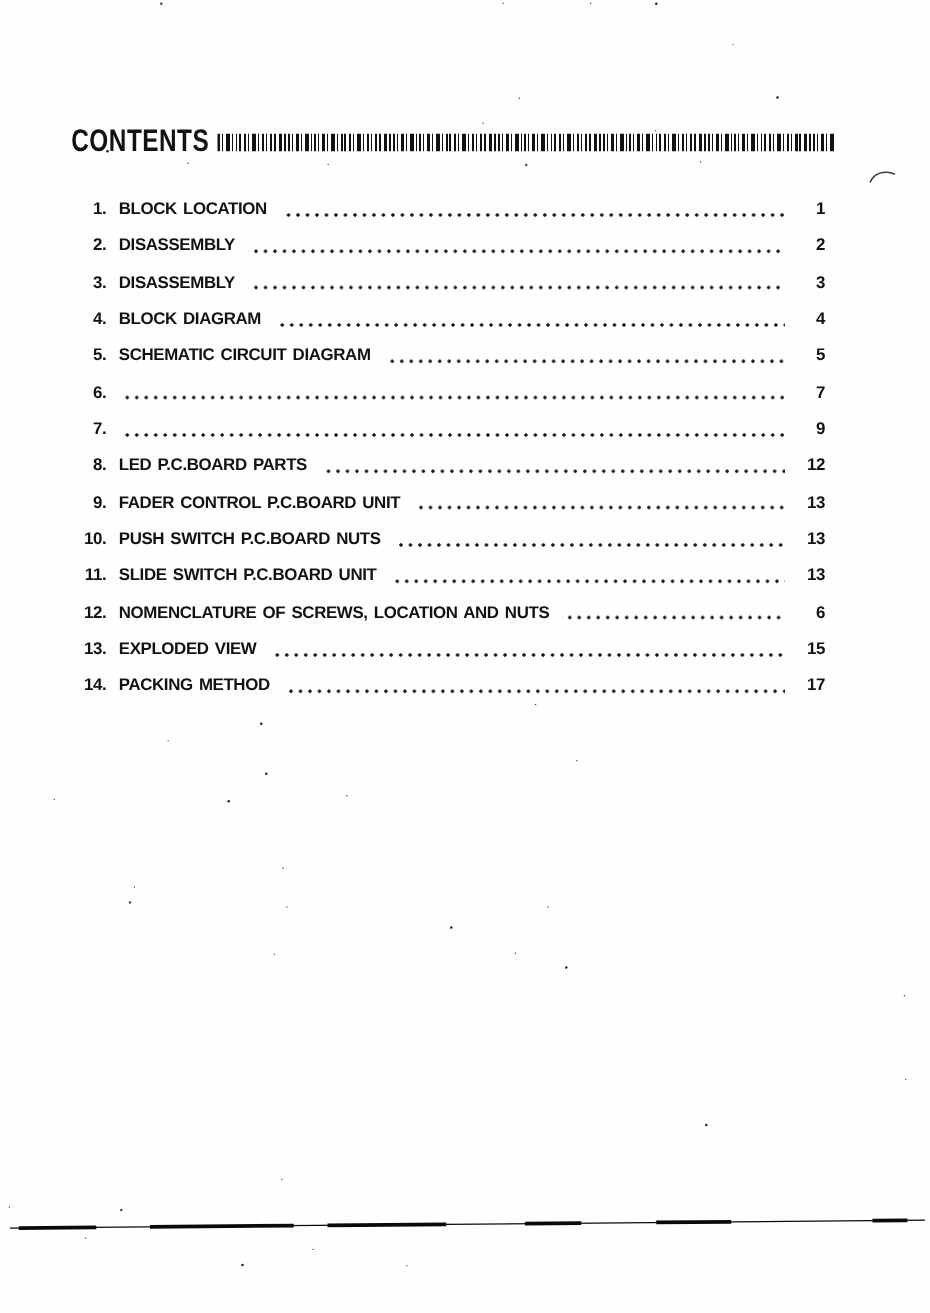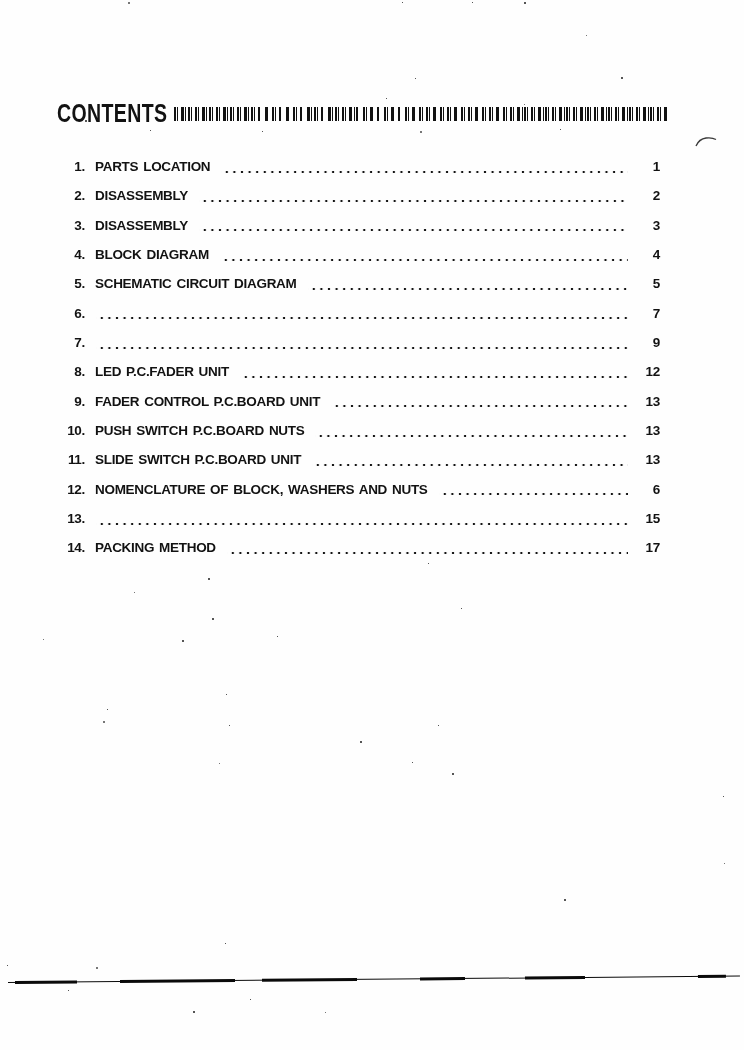--- a/index.html
+++ b/index.html
@@ -133,21 +133,21 @@
 
 <div class="page">
 
   <span class="heading-text">CONTENTS</span>
 
   <div class="barcode"></div>
 
   <div class="toc" id="toc">
     <div class="row">
       <span class="num">1.</span>
-      <span class="title">PARTS LOCATION</span>
+      <span class="title">BLOCK LOCATION</span>
       <span class="leader"></span>
       <span class="pagenum">1</span>
     </div>
 
     <div class="row">
       <span class="num">2.</span>
       <span class="title">DISASSEMBLY</span>
       <span class="leader"></span>
       <span class="pagenum">2</span>
     </div>
@@ -180,21 +180,21 @@
     </div>
 
     <div class="row">
       <span class="num">7.</span>
       <span class="leader"></span>
       <span class="pagenum">9</span>
     </div>
 
     <div class="row">
       <span class="num">8.</span>
-      <span class="title">LED P.C.FADER UNIT</span>
+      <span class="title">LED P.C.BOARD PARTS</span>
       <span class="leader"></span>
       <span class="pagenum">12</span>
     </div>
 
     <div class="row">
       <span class="num">9.</span>
       <span class="title">FADER CONTROL P.C.BOARD UNIT</span>
       <span class="leader"></span>
       <span class="pagenum">13</span>
     </div>
@@ -208,27 +208,28 @@
 
     <div class="row">
       <span class="num">11.</span>
       <span class="title">SLIDE SWITCH P.C.BOARD UNIT</span>
       <span class="leader"></span>
       <span class="pagenum">13</span>
     </div>
 
     <div class="row">
       <span class="num">12.</span>
-      <span class="title">NOMENCLATURE OF BLOCK, WASHERS AND NUTS</span>
+      <span class="title">NOMENCLATURE OF SCREWS, LOCATION AND NUTS</span>
       <span class="leader"></span>
       <span class="pagenum">6</span>
     </div>
 
     <div class="row">
       <span class="num">13.</span>
+      <span class="title">EXPLODED VIEW</span>
       <span class="leader"></span>
       <span class="pagenum">15</span>
     </div>
 
     <div class="row">
       <span class="num">14.</span>
       <span class="title">PACKING METHOD</span>
       <span class="leader"></span>
       <span class="pagenum">17</span>
     </div>

